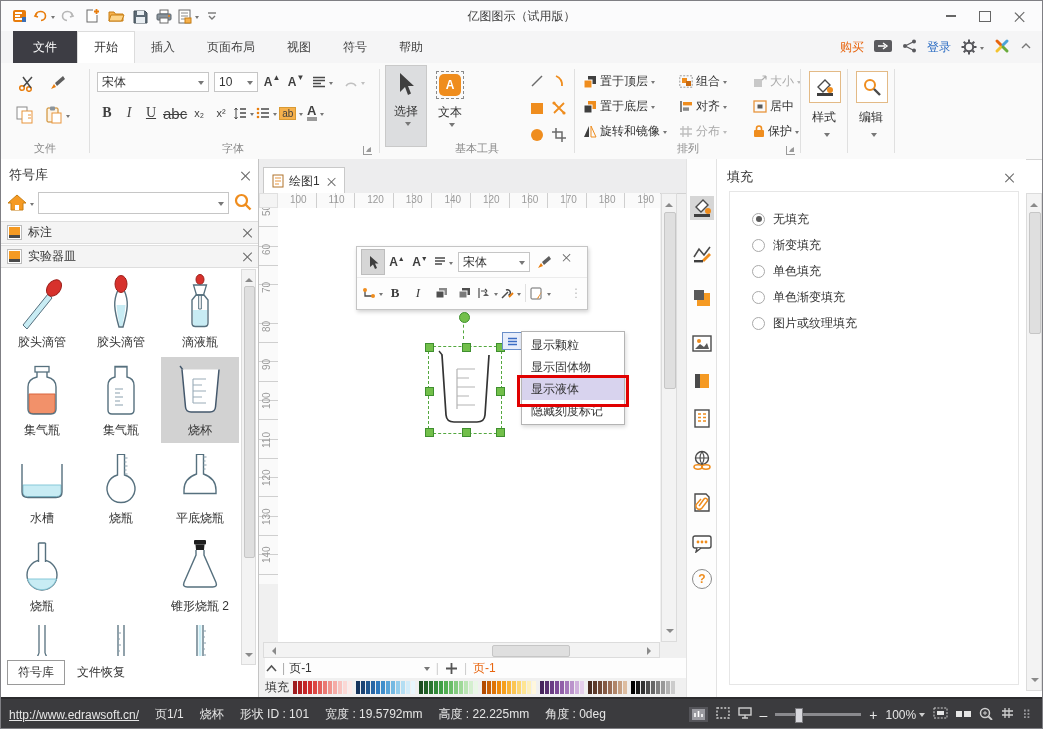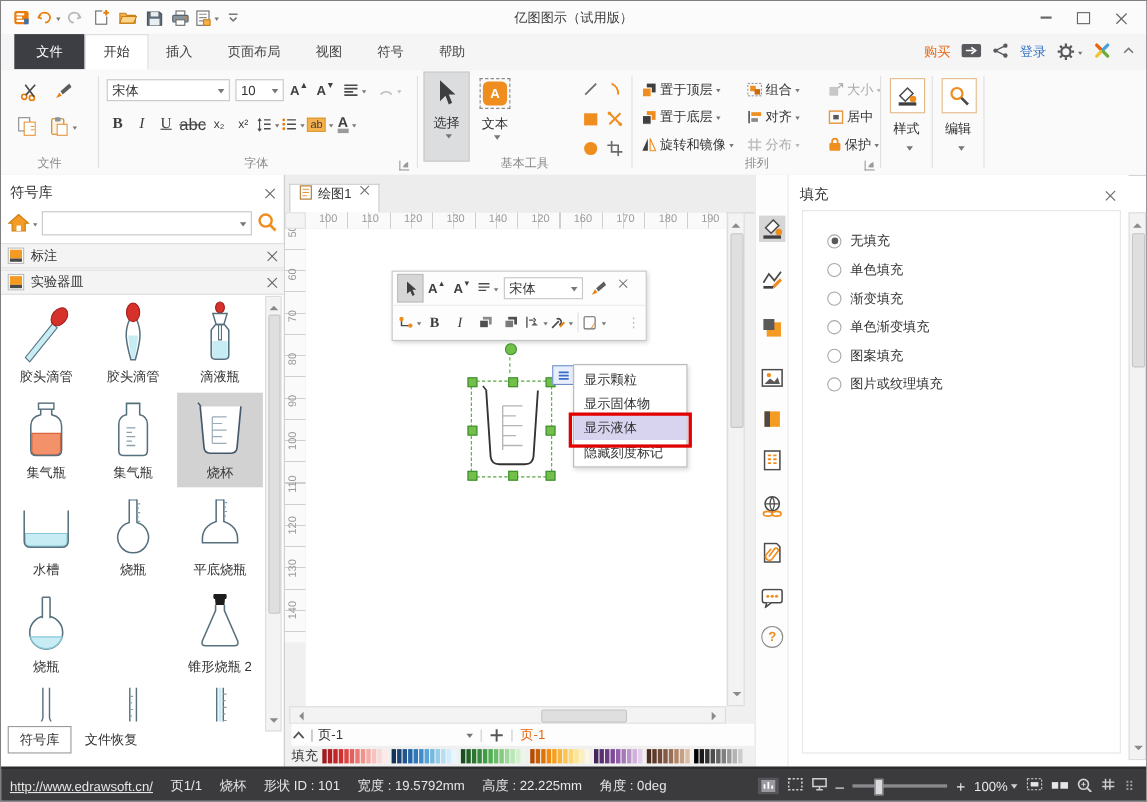--- a/index.html
+++ b/index.html
@@ -40,21 +40,21 @@
   .star::before{content:"";position:absolute;left:1px;top:1px;right:1px;bottom:4px;background:#f59a23;}
   .star::after{content:"";position:absolute;left:1px;bottom:1px;right:1px;height:3px;background:#4a4a4a;}
   .sym-cell{position:absolute;width:78px;height:86px;text-align:center;cursor:pointer;}
   .sym-cell.sel{background:#d2d2d2;}
   .sym-label{font-size:12px;color:#333;margin-top:-2px;white-space:nowrap;}
   .sbar{background:#f3f3f3;border:1px solid #dcdcdc;box-sizing:border-box;}
   .sthumb{background:#dfdfdf;border:1px solid #c6c6c6;border-radius:2px;}
   .sarrow{width:0;height:0;border:4px solid transparent;}
   
   #canvasArea{left:258px;top:158px;width:427px;height:538px;background:#f0f0f0;box-sizing:border-box;}
-  #doctab{position:absolute;left:4px;top:8px;height:26px;background:#fff;border:1px solid #c9c9c9;border-bottom:none;display:flex;align-items:flex-start;padding:0 8px;}
+  #doctab{position:absolute;left:4px;top:8px;height:26px;background:#fff;border:1px solid #c9c9c9;border-bottom:none;display:flex;align-items:center;padding:0 8px;}
   .rulerlbl{position:absolute;color:#9a9a9a;font-size:10px;}
   #floatbar{position:absolute;left:97px;top:87px;width:230px;height:62px;background:#fdfdfd;border:1px solid #c5c5c5;box-shadow:1px 2px 4px rgba(0,0,0,.18);}
   .ftrow{display:flex;align-items:center;height:30px;padding:0 4px;}
   .ftbtn{min-width:22px;height:24px;display:inline-flex;align-items:center;justify-content:center;margin-right:1px;color:#3d3d3d;}
   .ftbtn.pressed{background:#d6d6d6;border:1px solid #bdbdbd;}
   
   #sel-shape{position:absolute;left:169px;top:187px;width:72px;height:86px;border:1.4px dashed #54a83f;}
   .hdl{position:absolute;width:7px;height:7px;background:#72bf4a;border:1px solid #3f8f2f;}
   
   #ctxmenu{position:absolute;left:262px;top:172px;width:102px;background:#fff;border:1px solid #b4b4b4;box-shadow:1px 2px 4px rgba(0,0,0,.15);padding:2px 0;}
@@ -911,33 +911,29 @@
       <span class="xico" style="margin-left:auto;"></span>
     </div>
     <div class="abs" style="left:12px;top:32px;width:288px;height:492px;border:1px solid #e6e6e6;">
       <div id="fill-options" style="padding:14px 0 0 22px;">
           <div class="fopt">
             <span class="radio on"></span>
             <span>无填充</span>
           </div>
           <div class="fopt">
             <span class="radio"></span>
-            <span>单色填充</span>
+            <span>渐变填充</span>
           </div>
           <div class="fopt">
             <span class="radio"></span>
-            <span>渐变填充</span>
+            <span>单色填充</span>
           </div>
           <div class="fopt">
             <span class="radio"></span>
             <span>单色渐变填充</span>
-          </div>
-          <div class="fopt">
-            <span class="radio"></span>
-            <span>图案填充</span>
           </div>
           <div class="fopt">
             <span class="radio"></span>
             <span>图片或纹理填充</span>
           </div>
         </div>
     </div>
   </div>
 
   <div class="abs sbar" style="left:1025px;top:192px;width:16px;height:498px;">

